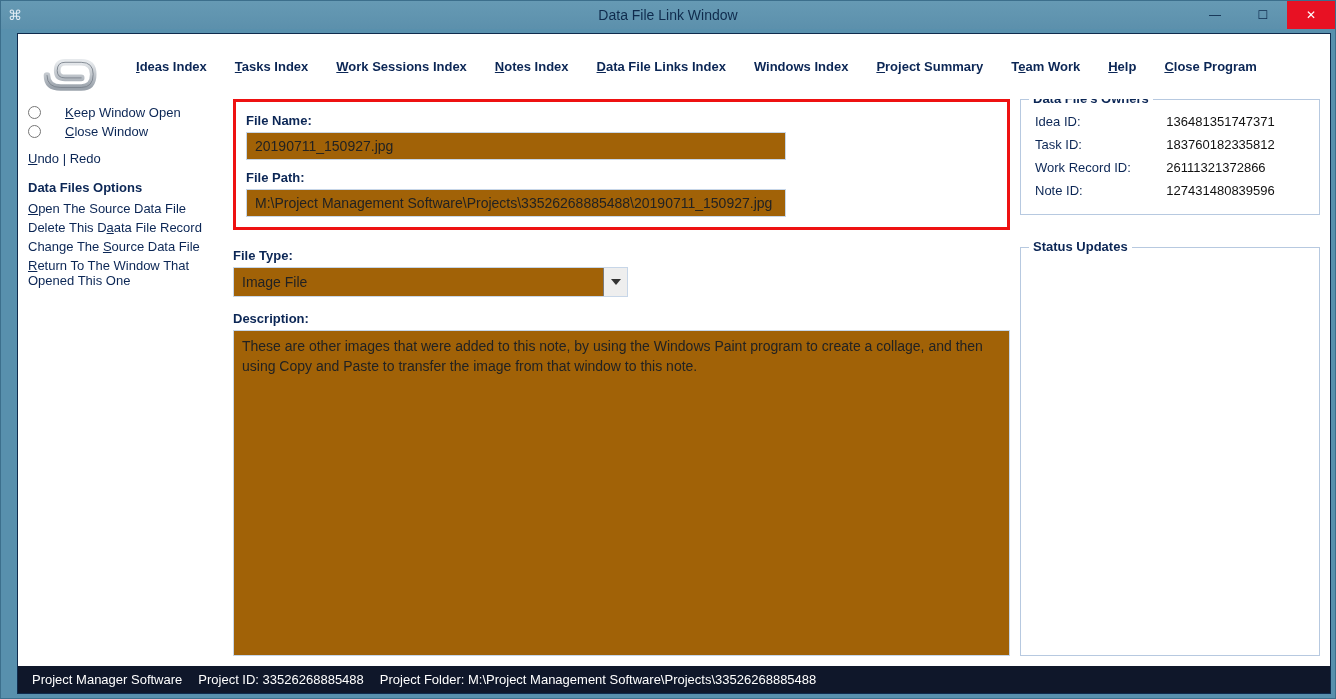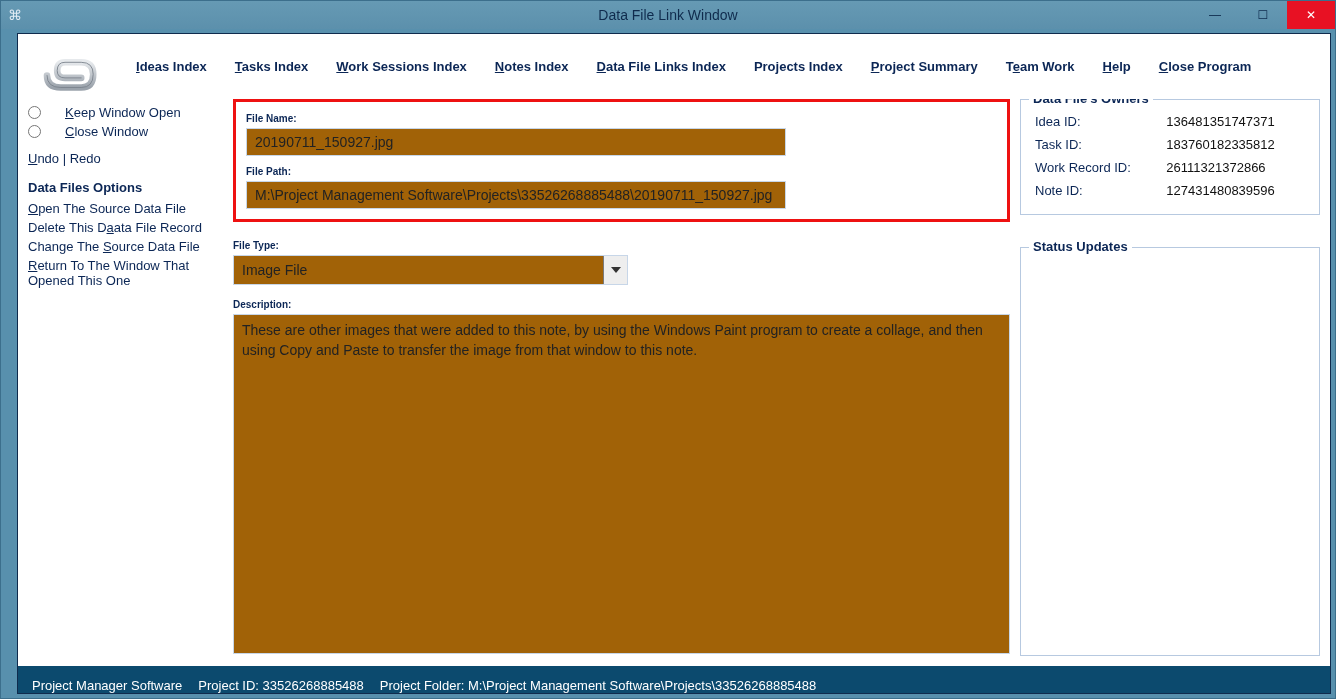--- a/index.html
+++ b/index.html
@@ -35,21 +35,21 @@
   .sidebar .radio input[type=radio]{ width:13px;height:13px; margin:0; }
   .sidebar .hdr { font-weight:bold; margin-top:14px; margin-bottom:6px; }
   .sidebar .lnk { display:block; margin:4px 0; cursor:pointer; }
   .sidebar .lnk .ul { text-decoration:underline; }
   .undoredo { margin-top:12px; color:#0b2655; }
   .undoredo span{cursor:pointer;} 
   .ul{text-decoration:underline;}
 
   
   .center { flex:1; display:flex; flex-direction:column; }
-  .field-label { color:#0b2655; font-weight:bold; margin:4px 0 4px 0; font-size:10px; }
+  .field-label { color:#0b2655; font-weight:bold; margin:4px 0 4px 0; font-size:13px; }
   .text-input, .combo, .textarea {
     width:100%; border:1px solid #c7d6e8; background:#a16207; padding:5px 8px;
     font-family:inherit; font-size:14px; color:#222;
   }
   .combo-wrap{ position:relative; width:395px; }
   .combo{ height:30px; appearance:none; -webkit-appearance:none; -moz-appearance:none; padding-right:30px; }
   .combo-btn{ position:absolute; top:1px; bottom:1px; right:1px; width:24px; display:flex; align-items:center; justify-content:center; border-left:1px solid #7a7a7a; background:#eee; pointer-events:none; }
   .textarea{ height:340px; resize:none; line-height:1.45; }
 
   
@@ -61,21 +61,21 @@
   .rightcol{ width:300px; display:flex; flex-direction:column; gap:32px; }
   .groupbox{ border:1px solid #b7c9e0; padding:10px 12px 12px 12px; position:relative; }
   .groupbox .legend{ position:absolute; top:-9px; left:8px; background:#fff; padding:0 4px; color:#0b2655; font-weight:bold; font-size:13px; }
   .owners-tbl{ width:100%; border-collapse:collapse; font-size:13px; color:#0b2655; }
   .owners-tbl td{ padding:4px 2px; white-space:nowrap; }
   .owners-tbl td.val{ color:#111; padding-left:8px; }
   .status-updates{ flex:1; }
   .status-body{ width:100%; height:100%; }
 
   
-  .footer{ height:27px; background:#0c4a6e; color:#fff; display:flex; align-items:flex-end; padding:0 14px; gap:16px; font-size:13px; }
+  .footer{ height:27px; background:#0f172a; color:#fff; display:flex; align-items:center; padding:0 14px; gap:16px; font-size:13px; }
 
   
   .paperclip svg{ width:60px; height:55px; }
 
   
   .linklike{ cursor:pointer; }
 
 </style>
 </head>
 <body>
@@ -105,21 +105,21 @@
           </defs>
           <path d="M15 60 Q15 80 38 80 L72 80 Q92 80 92 58 Q92 38 72 38 L45 38 Q32 38 32 52 Q32 64 45 64 L72 64" fill="none" stroke="url(#clipGrad)" stroke-width="11" stroke-linecap="round"></path>
           <path d="M15 60 Q15 80 38 80 L72 80 Q92 80 92 58 Q92 38 72 38 L45 38 Q32 38 32 52 Q32 64 45 64 L72 64" fill="none" stroke="#7a828c" stroke-width="1.5" stroke-linecap="round"></path>
         </svg>
       </div>
       <a class="menu-item"><span class="ul">I</span><span>deas Index</span></a>
       <a class="menu-item"><span class="ul">T</span><span>asks Index</span></a>
       <a class="menu-item"><span class="ul">W</span><span>ork Sessions Index</span></a>
       <a class="menu-item"><span class="ul">N</span><span>otes Index</span></a>
       <a class="menu-item"><span class="ul">D</span><span>ata File Links Index</span></a>
-      <a class="menu-item">Projects Index</a>
+      <a class="menu-item">Windows Index</a>
       <a class="menu-item"><span class="ul">P</span><span>roject Summary</span></a>
       <a class="menu-item">T<span class="ul">e</span><span>am Work</span></a>
       <a class="menu-item"><span class="ul">H</span><span>elp</span></a>
       <a class="menu-item"><span class="ul">C</span><span>lose Program</span></a>
     </div>
 
     <div class="body-row">
 
       <div class="sidebar">
         <label class="radio">

